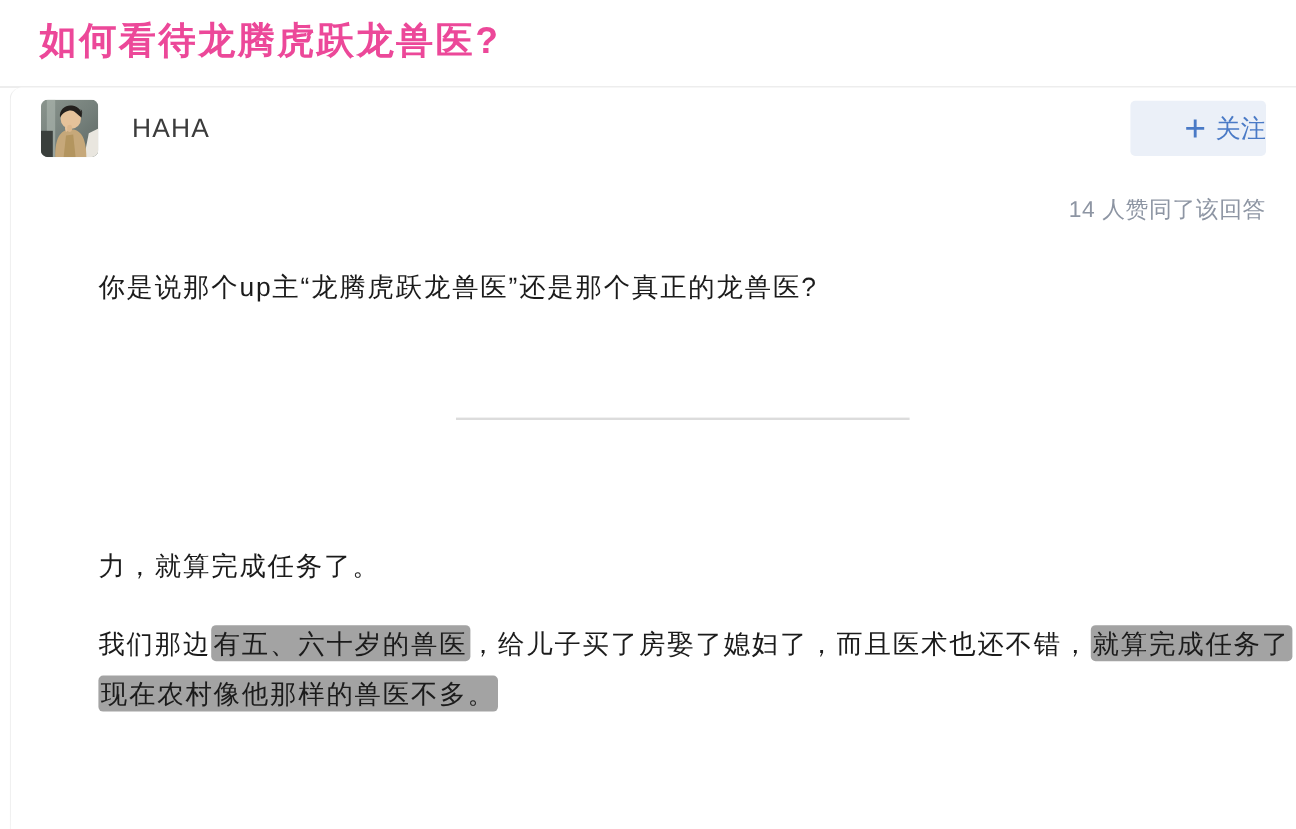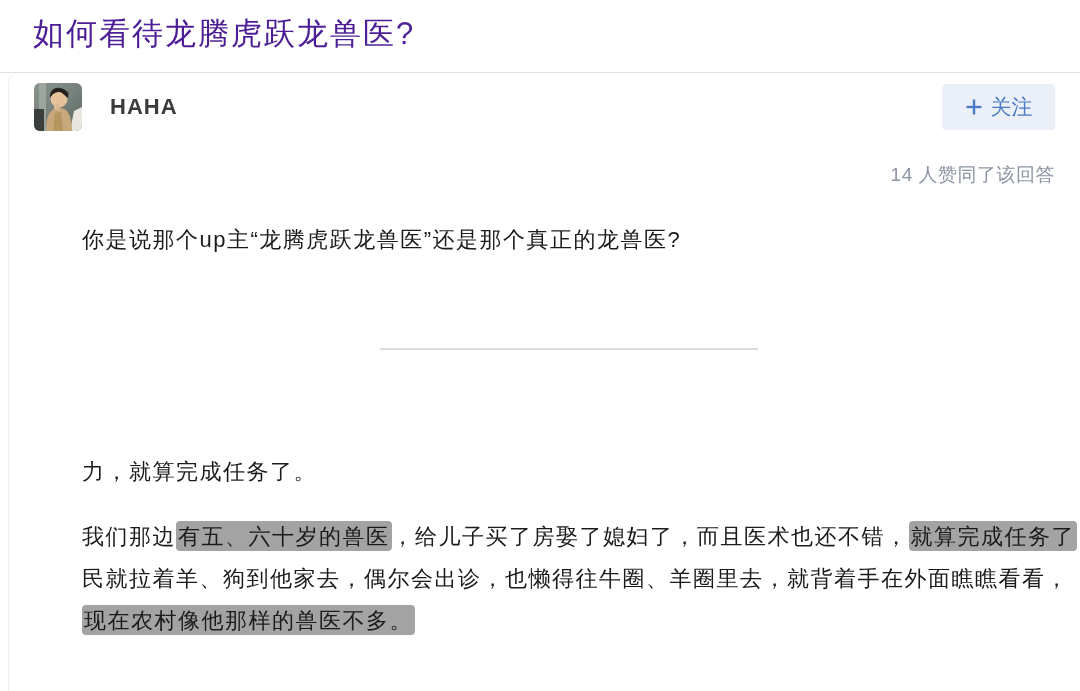--- a/index.html
+++ b/index.html
@@ -15,22 +15,22 @@
     background: #ffffff;
     overflow: hidden;
   }
 
   
   .title-bar {
     padding: 15px 33px 0 33px;
   }
   .question-title {
     font-size: 31px;
-    font-weight: 400;
-    color: #4c1d95;
+    font-weight: 700;
+    color: #ec4899;
     letter-spacing: 2px;
     line-height: 38px;
   }
   .card-top-line {
     margin-top: 19px;
     height: 1px;
     background: #e2e2e2;
   }
 
   
@@ -53,30 +53,30 @@
     height: 48px;
     border-radius: 6px;
     overflow: hidden;
     flex: 0 0 auto;
     cursor: pointer;
   }
   .avatar svg { display: block; }
   .author-name {
     margin-left: 28px;
     font-size: 22px;
-    font-weight: 700;
+    font-weight: 400;
     color: #3b3b3b;
     letter-spacing: 1px;
     cursor: pointer;
   }
   .header-spacer { flex: 1 1 auto; }
   .follow-btn {
     display: flex;
     align-items: center;
-    justify-content: center;
+    justify-content: flex-end;
     gap: 8px;
     width: 113px;
     height: 46px;
     background: #ebf0f8;
     border: none;
     border-radius: 4px;
     color: #4a7ac6;
     font-size: 21px;
     font-family: inherit;
     cursor: pointer;
@@ -176,19 +176,18 @@
       <div class="para1 text-line">你是说那个up主“龙腾虎跃龙兽医”还是那个真正的龙兽医?</div>
 
       <div class="divider"></div>
 
       <div class="para">
         <div class="text-line">力，就算完成任务了。</div>
       </div>
 
       <div class="para">
         <div class="text-line"><span>我们那边</span><span class="hl">有五、六十岁的兽医</span><span>，给儿子买了房娶了媳妇了，而且医术也还不错，</span><span class="hl">就算完成任务了</span><span>，农</span></div>
-        <div class="text-line"><span>民就拉着羊、狗到他家去，偶尔会出诊，也懒得往牛圈、羊圈里去，就背着手在外面瞧瞧看看，</span></div>
         <div class="text-line"><span class="hl">现在农村像他那样的兽医不多。</span></div>
       </div>
 
     </div>
   </div>
 </div>
 
 </body></html>

